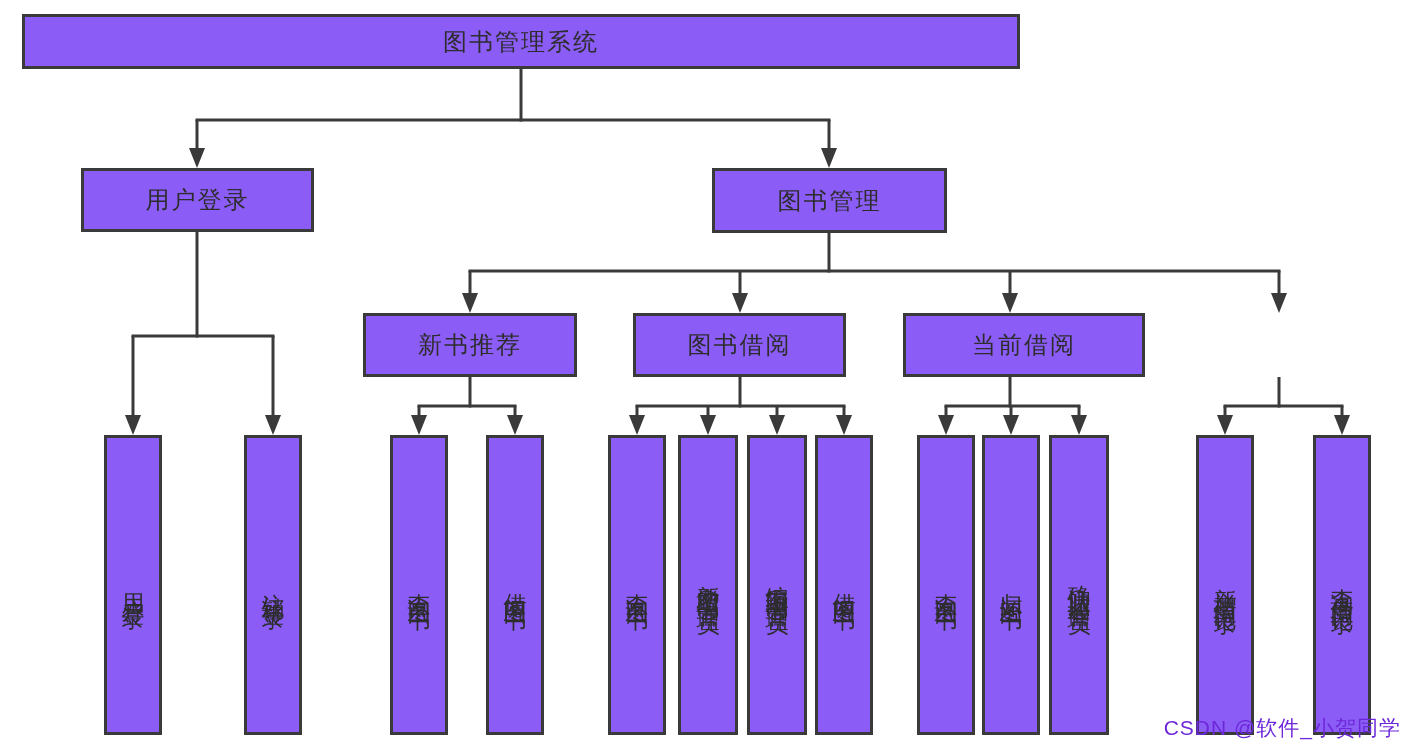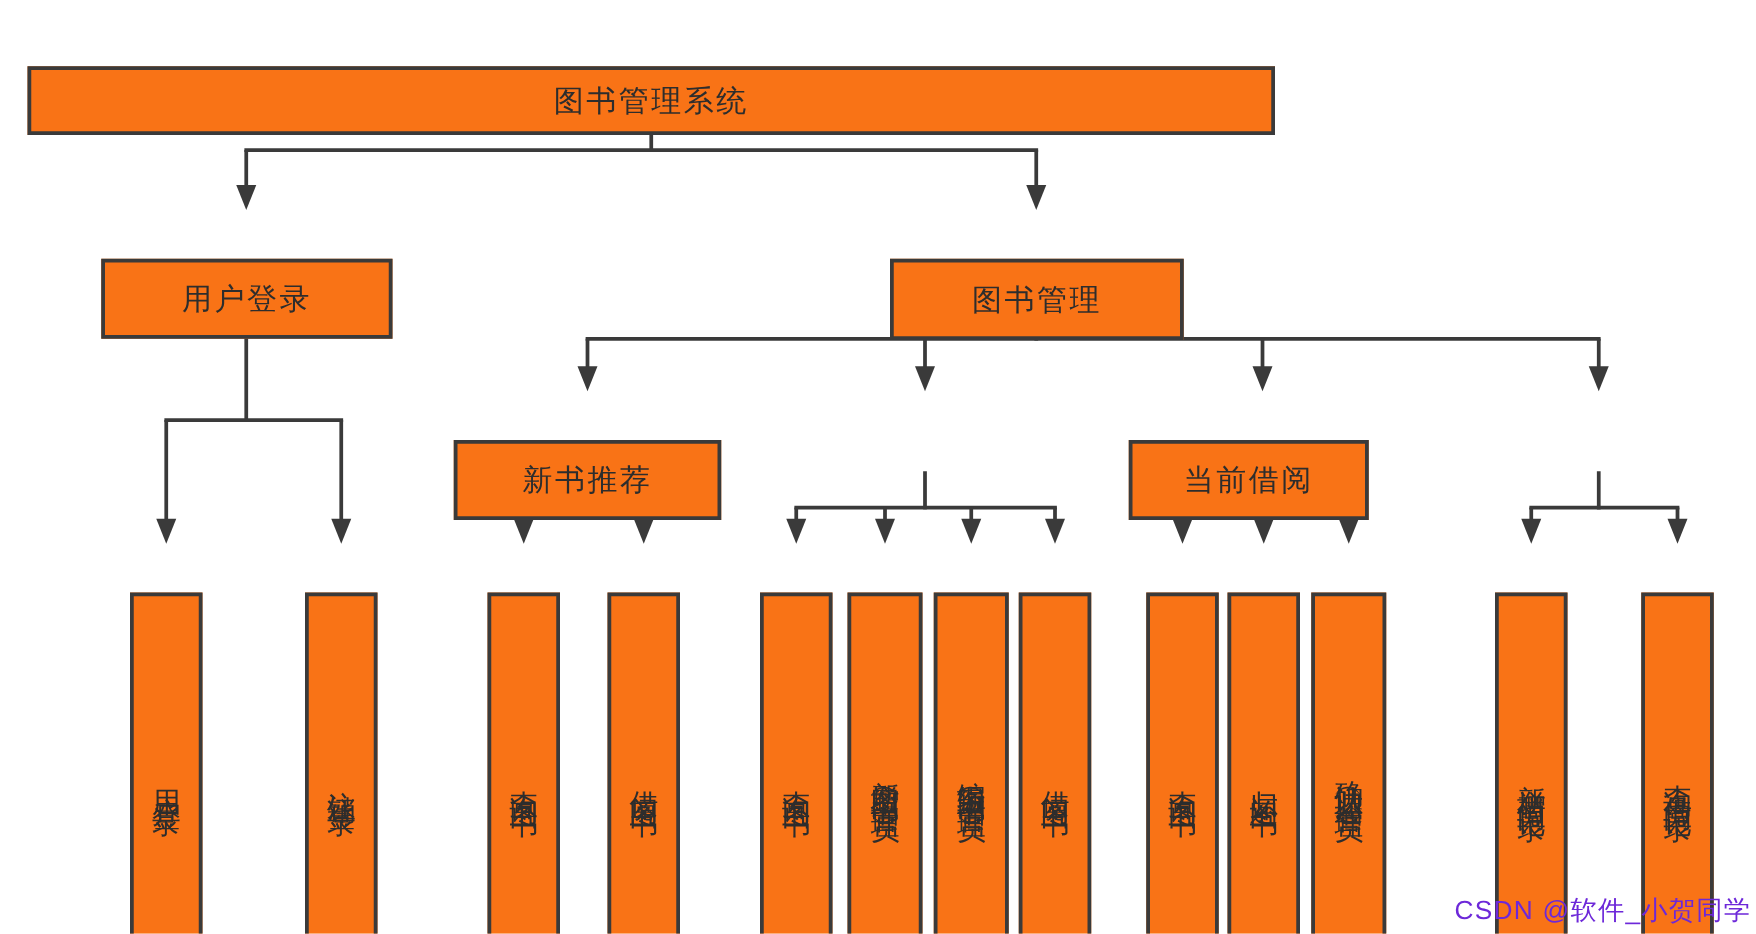--- a/index.html
+++ b/index.html
@@ -8,42 +8,41 @@
     width:1405px;height:747px;
     background:#ffffff;
     font-family:"Liberation Sans","DejaVu Sans",sans-serif;
     overflow:hidden;
   }
   .connectors{position:absolute;left:0;top:0;width:1405px;height:747px;z-index:1;pointer-events:none;}
   .box{
     position:absolute;
     box-sizing:border-box;
     border:3px solid #3a3a3a;
-    background:#f97316;
+    background:#8b5cf6;
     display:flex;align-items:center;justify-content:center;
     color:#2d2d2d;
     z-index:2;
-    margin-top:39px;
   }
   .hbox{font-size:24px;letter-spacing:2px;text-align:center;}
   .vbox{font-size:23px;}
   .vbox .vtext{
     writing-mode:vertical-rl;
     text-orientation:mixed;
     letter-spacing:5px;
     line-height:1;
   }
   .vbox .vtext.tight{letter-spacing:4px;}
   
   .n-root{left:22px;top:14px;width:998px;height:55px;}
   .n-user-login{left:81px;top:168px;width:233px;height:64px;}
   .n-book-mgmt{left:712px;top:168px;width:235px;height:65px;}
   .n-newbook{left:363px;top:313px;width:214px;height:64px;}
   .n-borrow{left:633px;top:313px;width:213px;height:64px;}
-  .n-current{left:903px;top:313px;width:192px;height:64px;}
+  .n-current{left:903px;top:313px;width:242px;height:64px;}
   .n-record{left:1172px;top:313px;width:214px;height:64px;}
   .leaf{top:435px;height:300px;}
   .l-a1{left:104px;width:58px;}
   .l-a2{left:244px;width:58px;}
   .l-b1{left:390px;width:58px;}
   .l-b2{left:486px;width:58px;}
   .l-c1{left:608px;width:58px;}
   .l-c2{left:678px;width:60px;}
   .l-c3{left:747px;width:60px;}
   .l-c4{left:815px;width:58px;}
@@ -139,20 +138,23 @@
   <div class="box hbox n-user-login">
     <span>用户登录</span>
   </div>
   <div class="box hbox n-newbook">
     <span>新书推荐</span>
   </div>
 
   <div class="box hbox n-book-mgmt">
     <span>图书管理</span>
   </div>
+  <div class="box hbox n-borrow">
+    <span>图书借阅</span>
+  </div>
   <div class="box hbox n-current">
     <span>当前借阅</span>
   </div>
 
   <div class="box vbox leaf l-a1">
     <span class="vtext">用户登录</span>
   </div>
   <div class="box vbox leaf l-a2">
     <span class="vtext">注销登录</span>
   </div>

